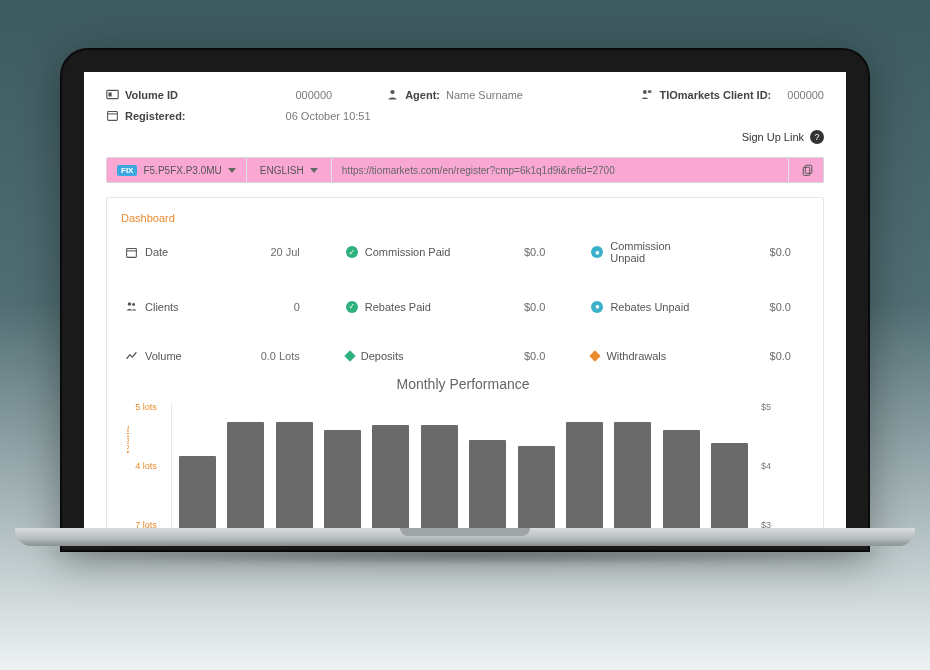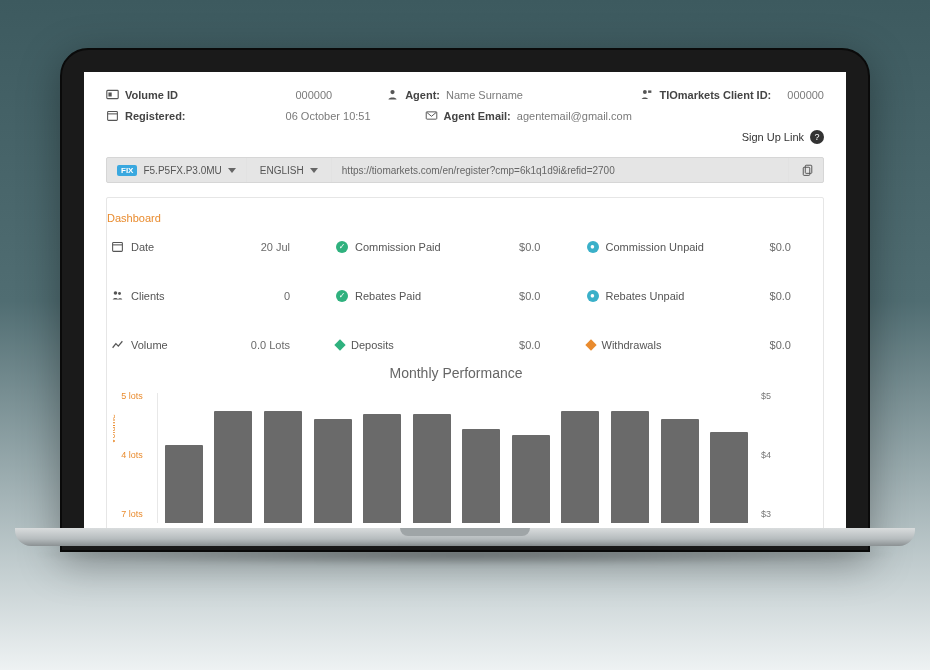--- a/index.html
+++ b/index.html
@@ -98,21 +98,21 @@
   .signup-row .q {
     width: 14px; height: 14px; border-radius: 50%;
     background: #333; color: #fff; font-size: 9px;
     display: inline-flex; align-items: center; justify-content: center;
   }
   .toolbar {
     display: flex; align-items: stretch;
     border: 1px solid #d6d6d6;
     height: 26px;
     border-radius: 2px;
-    background: #e5e5e5;
+    background: #f9a8d4;
     margin-top: 13px;
   }
   .toolbar .seg {
     display: flex; align-items: center;
     padding: 0 10px;
     border-right: 1px solid #e2e2e2;
     font-size: 10px; color: #555;
     gap: 6px;
     cursor: pointer;
   }
@@ -127,21 +127,21 @@
   .caret {
     width: 0; height: 0; border-left: 4px solid transparent;
     border-right: 4px solid transparent; border-top: 5px solid #666;
   }
 
   .card {
     margin: 14px 22px 12px 22px;
     border: 1px solid #e6e6e6;
     border-radius: 2px;
     background: #fff;
-    padding: 14px 18px 0 0;
+    padding: 14px 18px 0 14px;
   }
   .card h4 {
     font-size: 11px; font-weight: 500; color: #e98b2e;
     margin-bottom: 16px;
   }
   .stats {
     display: grid;
     grid-template-columns: 1.1fr .7fr 1.4fr .7fr 1.4fr .7fr;
     row-gap: 12px;
     column-gap: 10px;
@@ -256,30 +256,20 @@
               <svg viewBox="0 0 16 16">
                   <rect x="2" y="3" width="12" height="11" rx="1" fill="none" stroke="#555" stroke-width="1.3"></rect>
                   <line x1="2" y1="6" x2="14" y2="6" stroke="#555" stroke-width="1.3"></line>
                 </svg>
             </span>
             <span class="label">Registered:</span>
           </div>
           <div class="spacer" style="max-width:44px"></div>
           <span class="value">06 October 10:51</span>
 
-          <div class="cell" style="margin-left:26px">
-            <span class="icon">
-              <svg viewBox="0 0 16 16">
-                  <rect x="1.5" y="3.5" width="13" height="9" rx="1" fill="none" stroke="#555" stroke-width="1.2"></rect>
-                  <path d="M2 4l6 5 6-5" fill="none" stroke="#555" stroke-width="1.2"></path>
-                </svg>
-            </span>
-            <span class="label">Agent Email:</span>
-            <span class="value">agentemail@gmail.com</span>
-          </div>
           <div class="spacer"></div>
         </div>
 
         <div class="signup-row">
           <span>Sign Up Link</span>
           <span class="q">?</span>
         </div>
 
         <div class="toolbar">
           <div class="seg id-seg">

